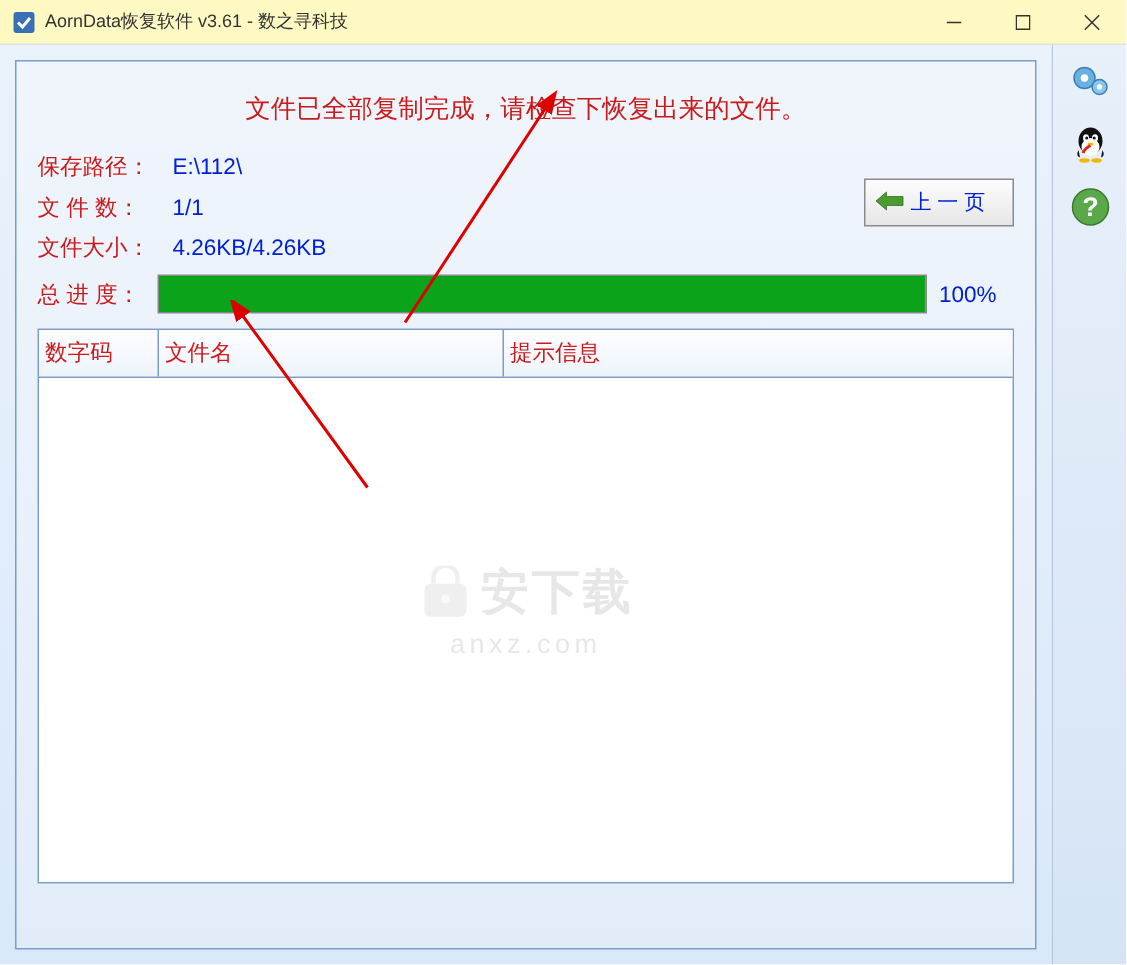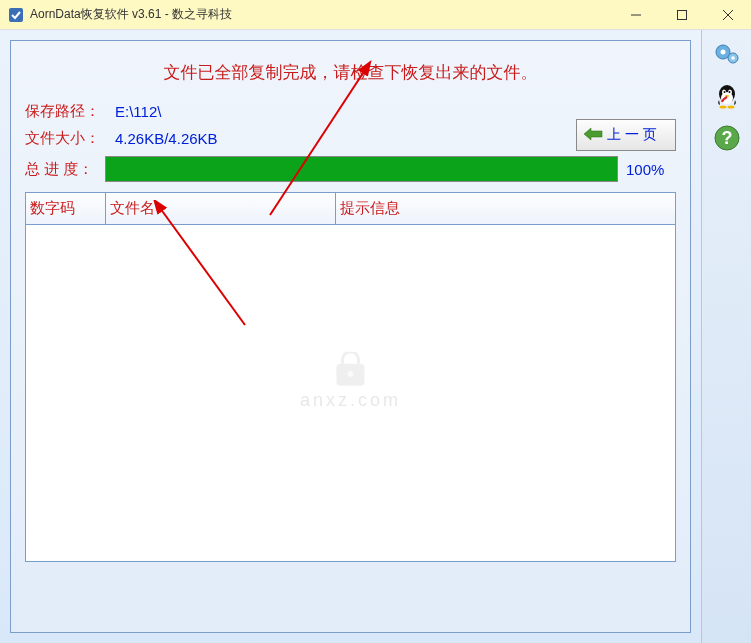--- a/index.html
+++ b/index.html
@@ -85,20 +85,24 @@
   <div class="content-area">
     <div class="inner-panel">
 
       <div class="status-message">文件已全部复制完成，请检查下恢复出来的文件。</div>
 
       <div class="info-row">
         <span class="info-label">保存路径：</span>
         <span class="info-value">E:\112\</span>
       </div>
       <div class="info-row">
+        <span class="info-label">文 件 数：</span>
+        <span class="info-value">1/1</span>
+      </div>
+      <div class="info-row">
         <span class="info-label">文件大小：</span>
         <span class="info-value">4.26KB/4.26KB</span>
       </div>
       <div class="progress-row">
         <span class="progress-label">总 进 度：</span>
         <div class="progress-bar-bg">
           <div class="progress-bar-fill" style="width:100%"></div>
         </div>
         <span class="progress-percent">100%</span>
       </div>
@@ -110,20 +114,21 @@
           <div class="table-col col-3">提示信息</div>
         </div>
         <div class="table-body">
           <div class="watermark">
             <div class="watermark-top">
               <svg width="36" height="36" viewBox="0 0 36 36">
                   <rect x="4" y="12" width="28" height="22" rx="4" fill="#999"></rect>
                   <path d="M10 12 V8 a8 8 0 0 1 16 0 V12" fill="none" stroke="#999" stroke-width="3"></path>
                   <circle cx="18" cy="22" r="3" fill="#ddd"></circle>
                 </svg>
+              <span class="watermark-text">安下载</span>
             </div>
             <div class="watermark-url">anxz.com</div>
           </div>
         </div>
       </div>
 
       <div class="side-buttons">
         <button class="action-btn">
           <span>
             <svg width="20" height="14" viewBox="0 0 20 14">

